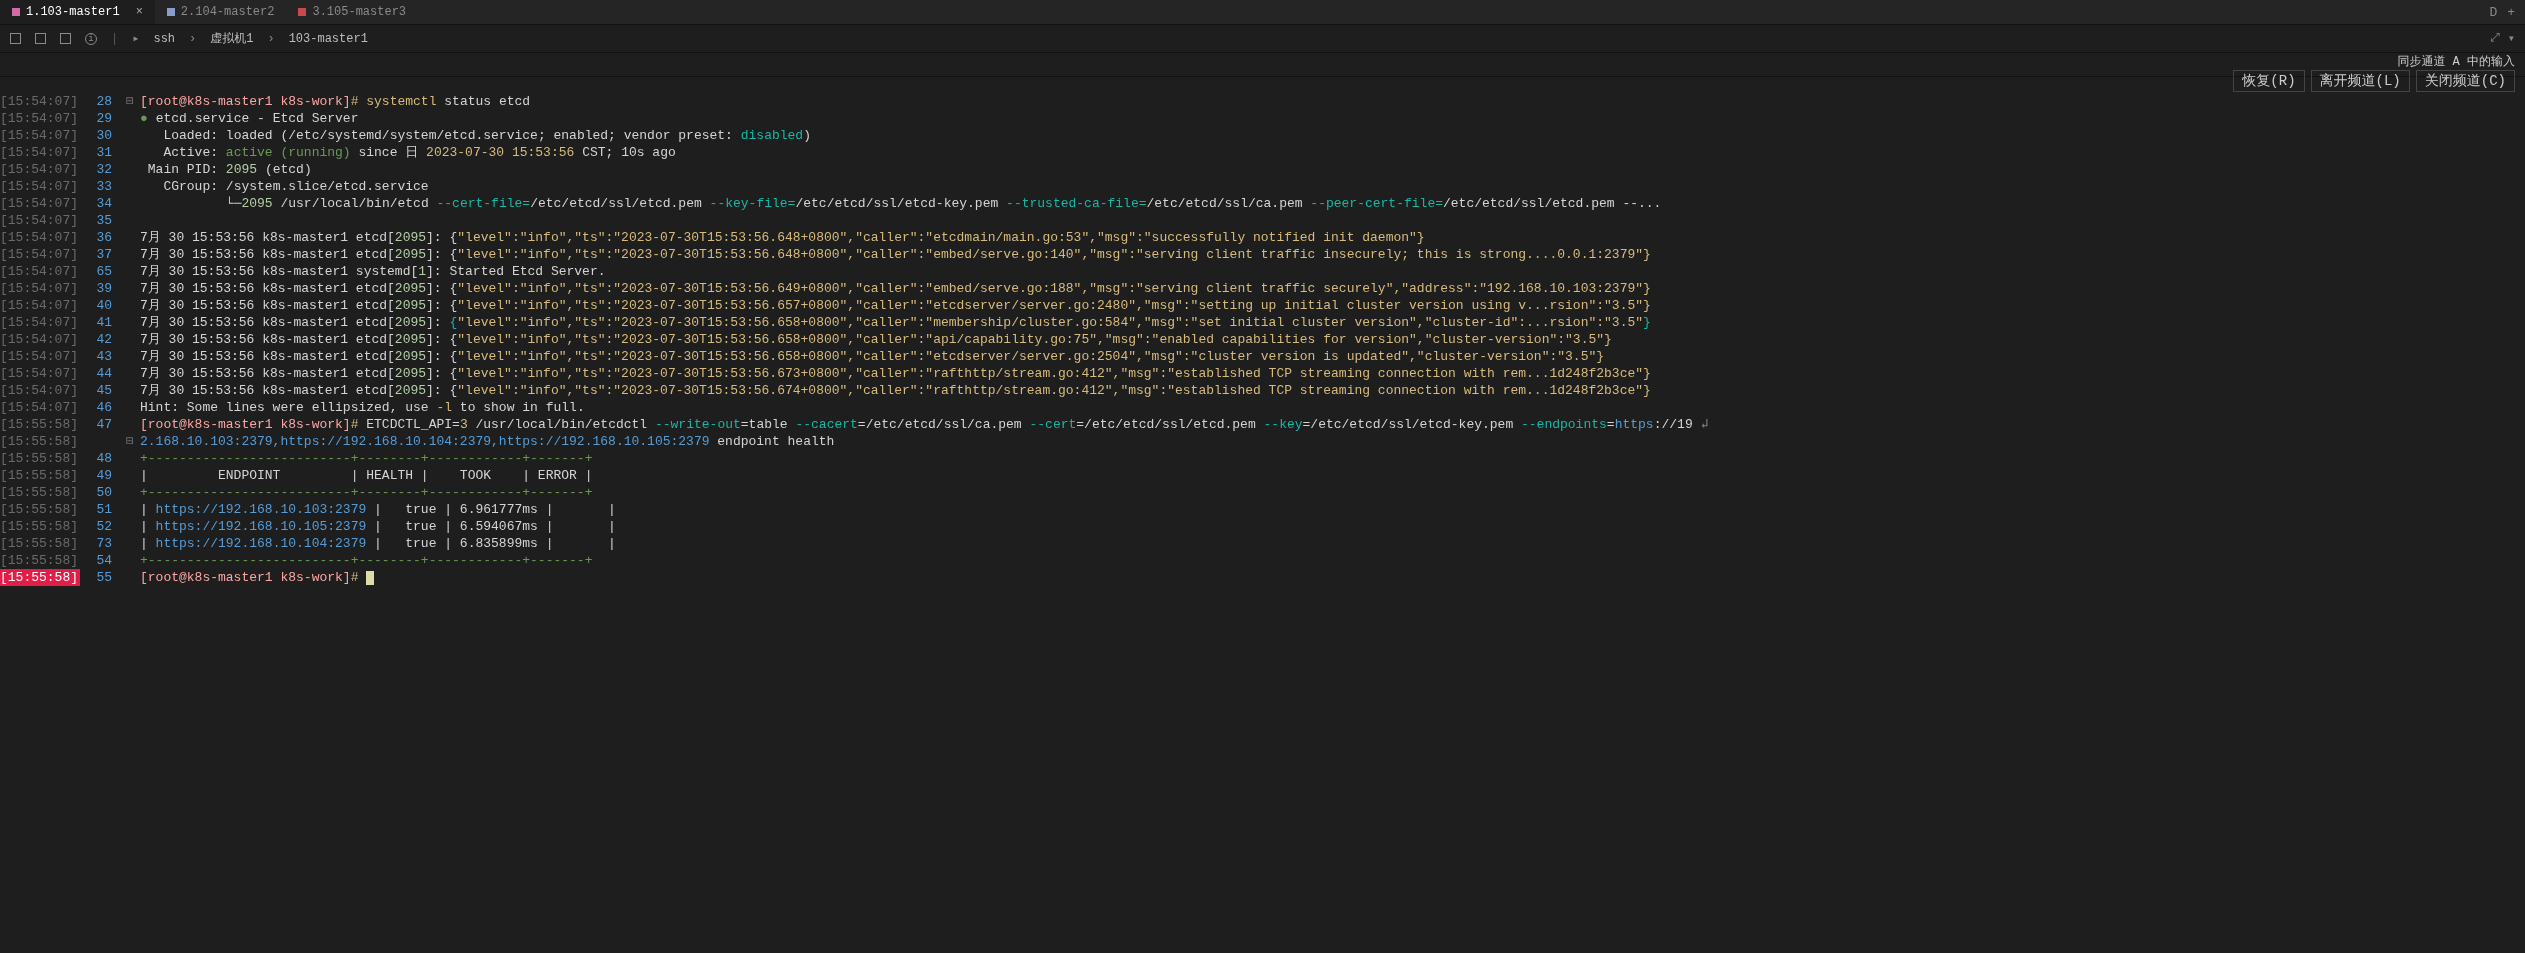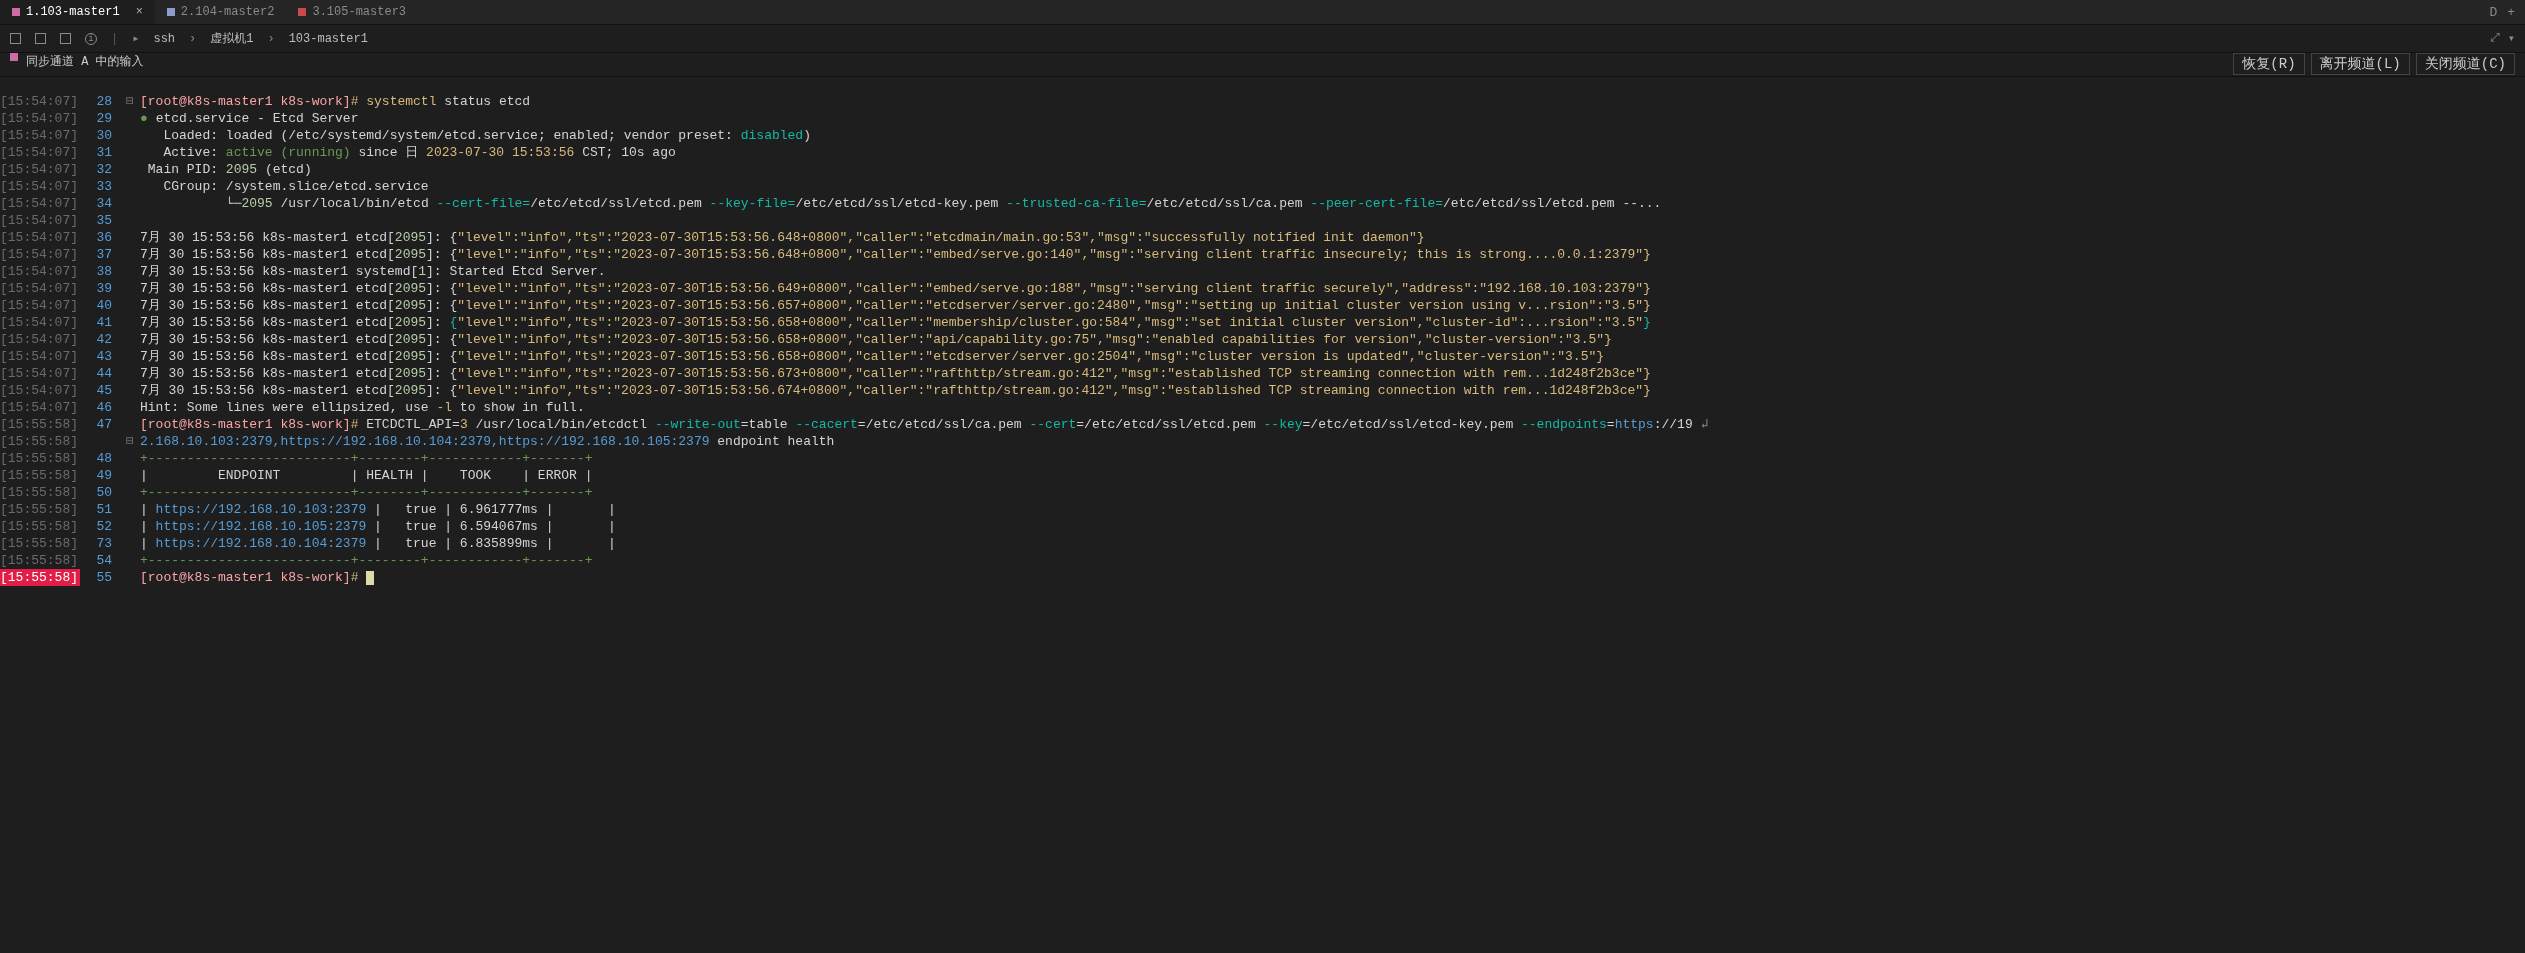--- a/index.html
+++ b/index.html
@@ -45,27 +45,28 @@
   border-bottom:1px solid #111;
   gap:14px;
   color:#8a8a8a;
   font-size:12px;
 }
 .toolbar .sep { color:#5a5a5a; }
 .toolbar .crumb { color:#bdbdbd; }
 .toolbar-right { margin-left:auto; display:flex; gap:8px; }
 .statusbar {
   display:flex;
-  align-items:flex-start;
+  align-items:flex-end;
   height:24px;
   background:#1e1e1e;
   padding:0 10px;
   border-bottom:1px solid #111;
   font-size:12px;
   color:#cccccc;
+  flex-direction:column;
 }
 .statusbar .sq { width:8px; height:8px; background:#d16ba5; margin-right:8px; }
 .statusbar-right { margin-left:auto; display:flex; gap:6px; }
 .btn { border:1px solid #444; padding:1px 8px; color:#ccc; font-size:14px; cursor:pointer; }
 .terminal { display:flex; flex-direction:column;margin-top:16px; }
 .trow { display:flex; white-space:pre; line-height:17px; height:17px; }
 .ts { width:80px; color:#6a6a6a; text-align:right; padding-right:8px; }
 .ts.hi { background:#e11d48; color:#fff; }
 .ln { width:40px; color:#569cd6; text-align:right; padding-right:8px; }
 .gut { width:20px; color:#6a6a6a; text-align:center; }
@@ -138,21 +139,21 @@
     <div class="trow"><span class="ts">[15:54:07]</span><span class="ln">28</span><span class="gut">⊟</span><span class="content"><span class="c-cyan">[root@k8s-master1 k8s-work]</span><span class="c-gold">#</span> <span class="c-gold">systemctl</span> <span class="c-white">status etcd</span></span></div>
     <div class="trow"><span class="ts">[15:54:07]</span><span class="ln">29</span><span class="gut"> </span><span class="content"><span class="c-green">●</span> <span class="c-white">etcd.service - Etcd Server</span></span></div>
     <div class="trow"><span class="ts">[15:54:07]</span><span class="ln">30</span><span class="gut"> </span><span class="content">   <span class="c-white">Loaded:</span> <span class="c-white">loaded (/etc/systemd/system/etcd.service; enabled; vendor preset:</span> <span class="c-red">disabled</span><span class="c-white">)</span></span></div>
     <div class="trow"><span class="ts">[15:54:07]</span><span class="ln">31</span><span class="gut"> </span><span class="content">   <span class="c-white">Active:</span> <span class="c-green">active (running)</span> <span class="c-white">since 日</span> <span class="c-gold">2023-07-30 15:53:56</span> <span class="c-white">CST; 10s ago</span></span></div>
     <div class="trow"><span class="ts">[15:54:07]</span><span class="ln">32</span><span class="gut"> </span><span class="content"> <span class="c-white">Main PID:</span> <span class="c-pid">2095</span> <span class="c-white">(etcd)</span></span></div>
     <div class="trow"><span class="ts">[15:54:07]</span><span class="ln">33</span><span class="gut"> </span><span class="content">   <span class="c-white">CGroup:</span> <span class="c-white">/system.slice/etcd.service</span></span></div>
     <div class="trow"><span class="ts">[15:54:07]</span><span class="ln">34</span><span class="gut"> </span><span class="content">           <span class="c-white">└─</span><span class="c-pid">2095</span> <span class="c-white">/usr/local/bin/etcd</span> <span class="c-teal">--cert-file=</span><span class="c-white">/etc/etcd/ssl/etcd.pem</span> <span class="c-teal">--key-file=</span><span class="c-white">/etc/etcd/ssl/etcd-key.pem</span> <span class="c-teal">--trusted-ca-file=</span><span class="c-white">/etc/etcd/ssl/ca.pem</span> <span class="c-teal">--peer-cert-file=</span><span class="c-white">/etc/etcd/ssl/etcd.pem --...</span></span></div>
     <div class="trow"><span class="ts">[15:54:07]</span><span class="ln">35</span><span class="gut"> </span><span class="content"></span></div>
     <div class="trow"><span class="ts">[15:54:07]</span><span class="ln">36</span><span class="gut"> </span><span class="content"><span class="c-white">7月 30 15:53:56 k8s-master1 etcd[</span><span class="c-pid">2095</span><span class="c-white">]: {</span><span class="c-gold">"level":"info","ts":"2023-07-30T15:53:56.648+0800","caller":"etcdmain/main.go:53","msg":"successfully notified init daemon"}</span></span></div>
     <div class="trow"><span class="ts">[15:54:07]</span><span class="ln">37</span><span class="gut"> </span><span class="content"><span class="c-white">7月 30 15:53:56 k8s-master1 etcd[</span><span class="c-pid">2095</span><span class="c-white">]: {</span><span class="c-gold">"level":"info","ts":"2023-07-30T15:53:56.648+0800","caller":"embed/serve.go:140","msg":"serving client traffic insecurely; this is strong....0.0.1:2379"}</span></span></div>
-    <div class="trow"><span class="ts">[15:54:07]</span><span class="ln">38</span><span class="gut"> </span><span class="content"><span class="c-white">7月 30 15:53:56 k8s-master1 systemd[</span><span class="c-pid">1</span><span class="c-white">]: Started Etcd Server.</span></span></div>
+    <div class="trow"><span class="ts">[15:54:07]</span><span class="ln">65</span><span class="gut"> </span><span class="content"><span class="c-white">7月 30 15:53:56 k8s-master1 systemd[</span><span class="c-pid">1</span><span class="c-white">]: Started Etcd Server.</span></span></div>
     <div class="trow"><span class="ts">[15:54:07]</span><span class="ln">39</span><span class="gut"> </span><span class="content"><span class="c-white">7月 30 15:53:56 k8s-master1 etcd[</span><span class="c-pid">2095</span><span class="c-white">]: {</span><span class="c-gold">"level":"info","ts":"2023-07-30T15:53:56.649+0800","caller":"embed/serve.go:188","msg":"serving client traffic securely","address":"192.168.10.103:2379"}</span></span></div>
     <div class="trow"><span class="ts">[15:54:07]</span><span class="ln">40</span><span class="gut"> </span><span class="content"><span class="c-white">7月 30 15:53:56 k8s-master1 etcd[</span><span class="c-pid">2095</span><span class="c-white">]: {</span><span class="c-gold">"level":"info","ts":"2023-07-30T15:53:56.657+0800","caller":"etcdserver/server.go:2480","msg":"setting up initial cluster version using v...rsion":"3.5"}</span></span></div>
     <div class="trow"><span class="ts">[15:54:07]</span><span class="ln">41</span><span class="gut"> </span><span class="content"><span class="c-white">7月 30 15:53:56 k8s-master1 etcd[</span><span class="c-pid">2095</span><span class="c-white">]: </span><span class="c-red">{</span><span class="c-gold">"level":"info","ts":"2023-07-30T15:53:56.658+0800","caller":"membership/cluster.go:584","msg":"set initial cluster version","cluster-id":...rsion":"3.5"</span><span class="c-red">}</span></span></div>
     <div class="trow"><span class="ts">[15:54:07]</span><span class="ln">42</span><span class="gut"> </span><span class="content"><span class="c-white">7月 30 15:53:56 k8s-master1 etcd[</span><span class="c-pid">2095</span><span class="c-white">]: {</span><span class="c-gold">"level":"info","ts":"2023-07-30T15:53:56.658+0800","caller":"api/capability.go:75","msg":"enabled capabilities for version","cluster-version":"3.5"}</span></span></div>
     <div class="trow"><span class="ts">[15:54:07]</span><span class="ln">43</span><span class="gut"> </span><span class="content"><span class="c-white">7月 30 15:53:56 k8s-master1 etcd[</span><span class="c-pid">2095</span><span class="c-white">]: {</span><span class="c-gold">"level":"info","ts":"2023-07-30T15:53:56.658+0800","caller":"etcdserver/server.go:2504","msg":"cluster version is updated","cluster-version":"3.5"}</span></span></div>
     <div class="trow"><span class="ts">[15:54:07]</span><span class="ln">44</span><span class="gut"> </span><span class="content"><span class="c-white">7月 30 15:53:56 k8s-master1 etcd[</span><span class="c-pid">2095</span><span class="c-white">]: {</span><span class="c-gold">"level":"info","ts":"2023-07-30T15:53:56.673+0800","caller":"rafthttp/stream.go:412","msg":"established TCP streaming connection with rem...1d248f2b3ce"}</span></span></div>
     <div class="trow"><span class="ts">[15:54:07]</span><span class="ln">45</span><span class="gut"> </span><span class="content"><span class="c-white">7月 30 15:53:56 k8s-master1 etcd[</span><span class="c-pid">2095</span><span class="c-white">]: {</span><span class="c-gold">"level":"info","ts":"2023-07-30T15:53:56.674+0800","caller":"rafthttp/stream.go:412","msg":"established TCP streaming connection with rem...1d248f2b3ce"}</span></span></div>
     <div class="trow"><span class="ts">[15:54:07]</span><span class="ln">46</span><span class="gut"> </span><span class="content"><span class="c-white">Hint: Some lines were ellipsized, use </span><span class="c-gold">-l</span><span class="c-white"> to show in full.</span></span></div>
     <div class="trow"><span class="ts">[15:55:58]</span><span class="ln">47</span><span class="gut"> </span><span class="content"><span class="c-cyan">[root@k8s-master1 k8s-work]</span><span class="c-gold">#</span> <span class="c-white">ETCDCTL_API=</span><span class="c-gold">3</span> <span class="c-white">/usr/local/bin/etcdctl</span> <span class="c-teal">--write-out</span><span class="c-white">=table</span> <span class="c-teal">--cacert</span><span class="c-white">=/etc/etcd/ssl/ca.pem</span> <span class="c-teal">--cert</span><span class="c-white">=/etc/etcd/ssl/etcd.pem</span> <span class="c-teal">--key</span><span class="c-white">=/etc/etcd/ssl/etcd-key.pem</span> <span class="c-teal">--endpoints</span><span class="c-white">=</span><span class="c-blue">https</span><span class="c-white">://19</span> <span class="c-gray">↲</span></span></div>
     <div class="trow"><span class="ts">[15:55:58]</span><span class="ln"></span><span class="gut">⊟</span><span class="content"><span class="c-blue">2.168.10.103:2379,https://192.168.10.104:2379,https://192.168.10.105:2379</span> <span class="c-white">endpoint health</span></span></div>

